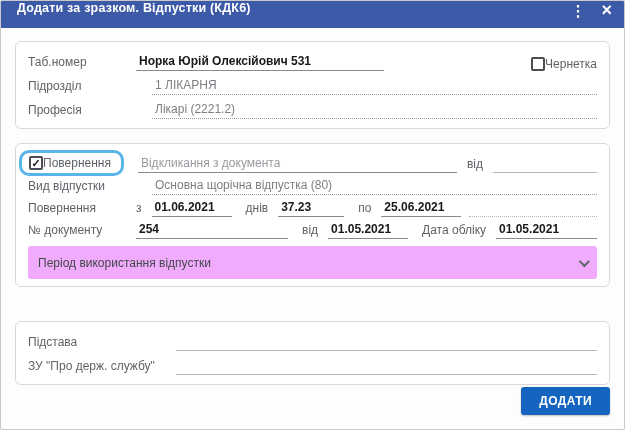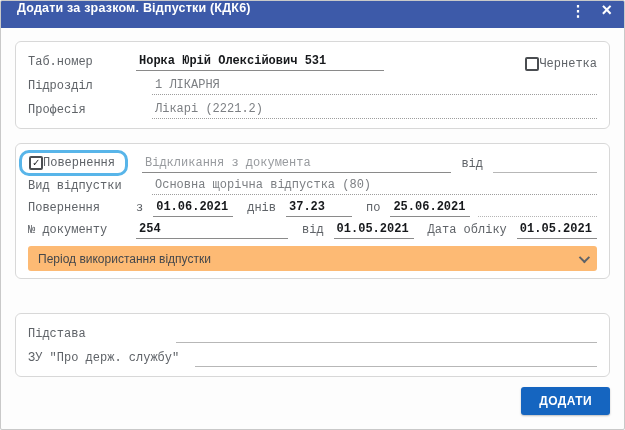--- a/index.html
+++ b/index.html
@@ -38,21 +38,21 @@
     overflow: hidden;
   }
   .card {
     background: #fff;
     border: 1px solid #d8d8d8;
     border-radius: 6px;
     padding: 7px 12px;
   }
   .card2 { margin-top: 14px; }
   .card3 { margin-top: 34px; }
-  .row { display: flex; align-items: flex-end; min-height: 24px; padding: 2px 0; font-family: Liberation Mono, monospace; }
+  .row { display: flex; align-items: flex-end; min-height: 24px; padding: 2px 0; }
   .card2 .row { min-height: 22px; }
   .lbl { font-size: 12px; color: #5f6368; padding-bottom: 2px; white-space: nowrap; }
   .lab1 { flex: 0 0 108px; }
   .lab3 { flex: 0 0 132px; }
   .val { font-size: 12px; font-weight: bold; color: #17191c; }
   .input {
     border-bottom: 1px solid #8a8a8a;
     padding: 0 3px 2px;
     min-height: 16px;
     white-space: nowrap; overflow: hidden;
@@ -92,23 +92,23 @@
   .hl {
     display: flex; align-items: center;
     border: 3px solid #58b5e9;
     border-radius: 10px;
     padding: 3px 10px 3px 7px;
     margin: -3px 0 -3px -9px;
   }
   
   .expander {
     margin-top: 5px;
-    background: #fdba74;
+    background: #f0abfc;
     border-radius: 3px;
-    height: 25px;
+    height: 33px;
     display: flex; align-items: center;
     padding: 0 10px;
     cursor: pointer;
   }
   .expander .lbl { color: #44474b; padding-bottom: 0; }
   .chev {
     margin-left: auto;
     width: 8px; height: 8px;
     border-right: 2px solid #5f6368;
     border-bottom: 2px solid #5f6368;

